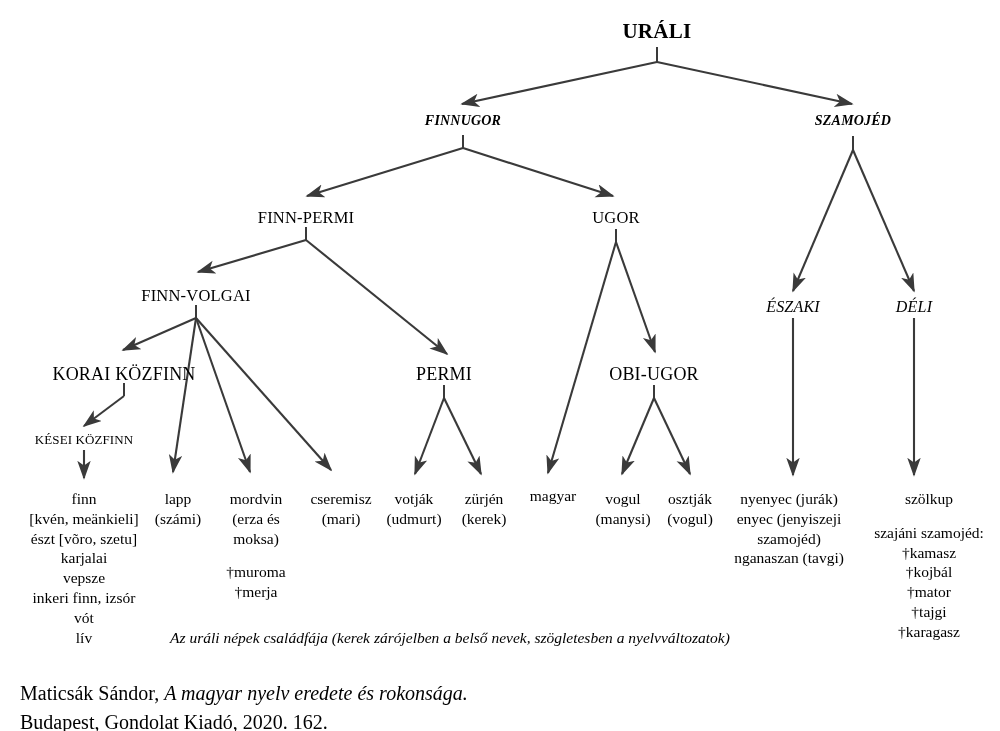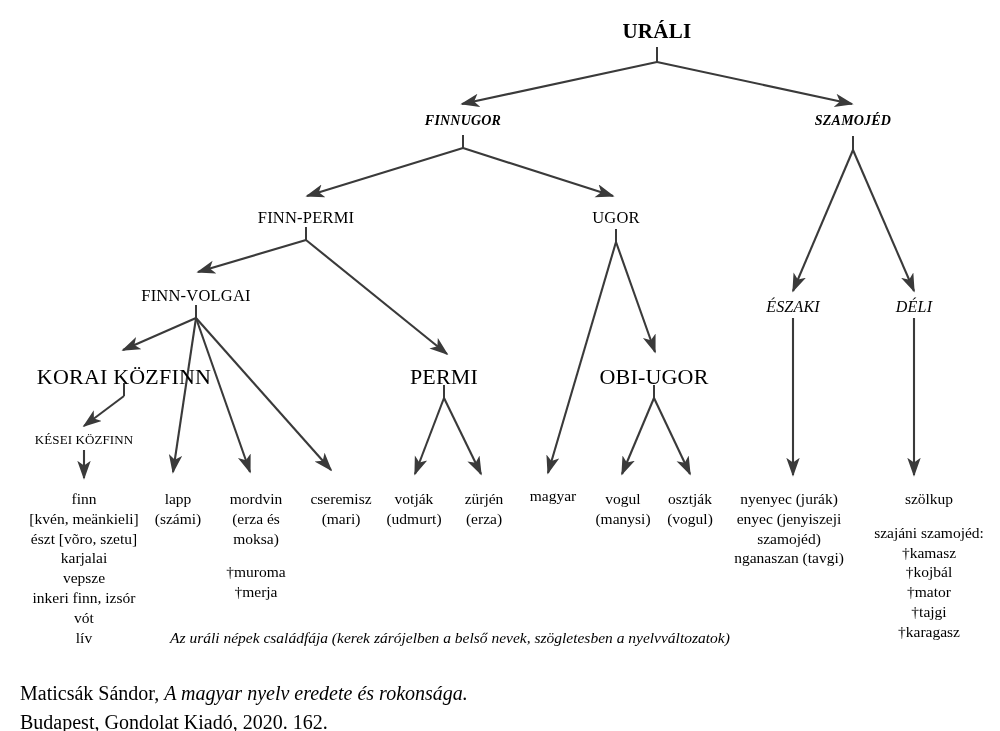--- a/index.html
+++ b/index.html
@@ -20,21 +20,21 @@
     text-align:center;
     transform:translateX(-50%);
     line-height:1.05;
   }
   
   .lvl-root{font-weight:bold;font-size:21px;letter-spacing:.3px;}
   
   .lvl-1{font-weight:bold;font-style:italic;font-size:14px;letter-spacing:.2px;}
   
   .lvl-2{font-size:16.5px;letter-spacing:.2px;}
-  .lvl-3{font-size:22px;letter-spacing:.2px;}
+  .lvl-3{font-size:18px;letter-spacing:.2px;}
   
   .lvl-small{font-size:13px;letter-spacing:.1px;}
   
   .lvl-italic{font-style:italic;font-size:16px;letter-spacing:.2px;}
 
   .leaf{
     position:absolute;
     transform:translateX(-50%);
     text-align:center;
     font-size:15.5px;
@@ -163,21 +163,21 @@
     <div>(mari)</div>
   </div>
 
   <div class="leaf" style="left:414px;top:489px;">
     <div>votják</div>
     <div>(udmurt)</div>
   </div>
 
   <div class="leaf" style="left:484px;top:489px;">
     <div>zürjén</div>
-    <div>(erza)</div>
+    <div>(kerek)</div>
   </div>
 
   <div class="leaf" style="left:553px;top:486px;">
     <div>magyar</div>
   </div>
 
   <div class="leaf" style="left:623px;top:489px;">
     <div>vogul</div>
     <div>(manysi)</div>
   </div>

